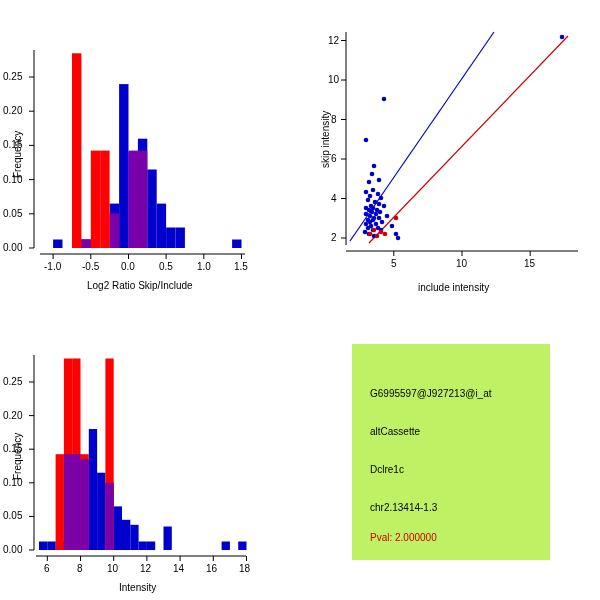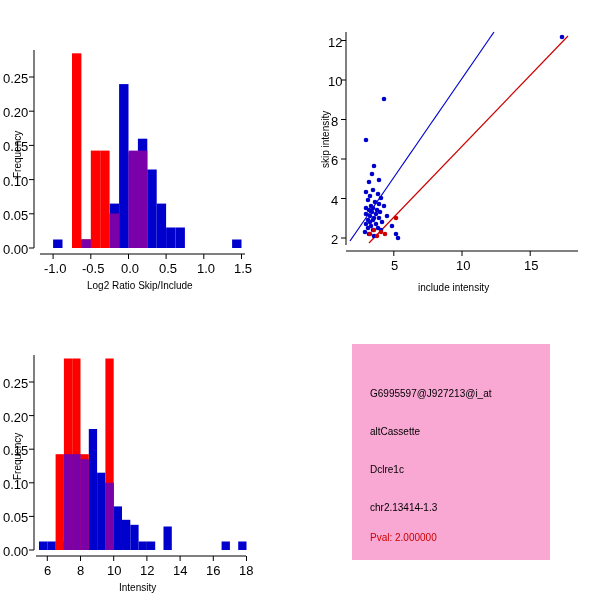--- a/index.html
+++ b/index.html
@@ -1,25 +1,25 @@
 <!DOCTYPE html>
 <html><head>
 <meta charset="utf-8">
 <style>
   html,body{margin:0;padding:0;}
   body{width:600px;height:600px;background:#ffffff;font-family:"Liberation Sans",sans-serif;position:relative;overflow:hidden;}
   .panel{position:absolute;}
   .title{font-size:11.5px;font-weight:bold;color:#000;white-space:nowrap;}
   .axlabel{font-size:10px;color:#000;white-space:nowrap;}
-  .tick{font-size:13px;color:#000;white-space:nowrap;}
+  .tick{font-size:10px;color:#000;white-space:nowrap;}
   .vert{transform-origin:left top;}
   svg{display:block;overflow:visible;}
 
   
-  #info-box{position:absolute;left:352px;top:344px;width:198px;height:216px;background:#f9a8d4;}
+  #info-box{position:absolute;left:352px;top:344px;width:198px;height:216px;background:#bef264;}
   #info-box .line{position:absolute;left:18px;font-size:10px;color:#000;white-space:nowrap;}
   #info-box .pval{color:#cc0000;}
 </style>
 </head>
 <body>
 
 <div class="panel" id="panel-hist-ratio" style="left:0px;top:0px;width:300px;height:300px;">
 
   <svg width="300" height="300" style="position:absolute;left:0;top:0;">
 

